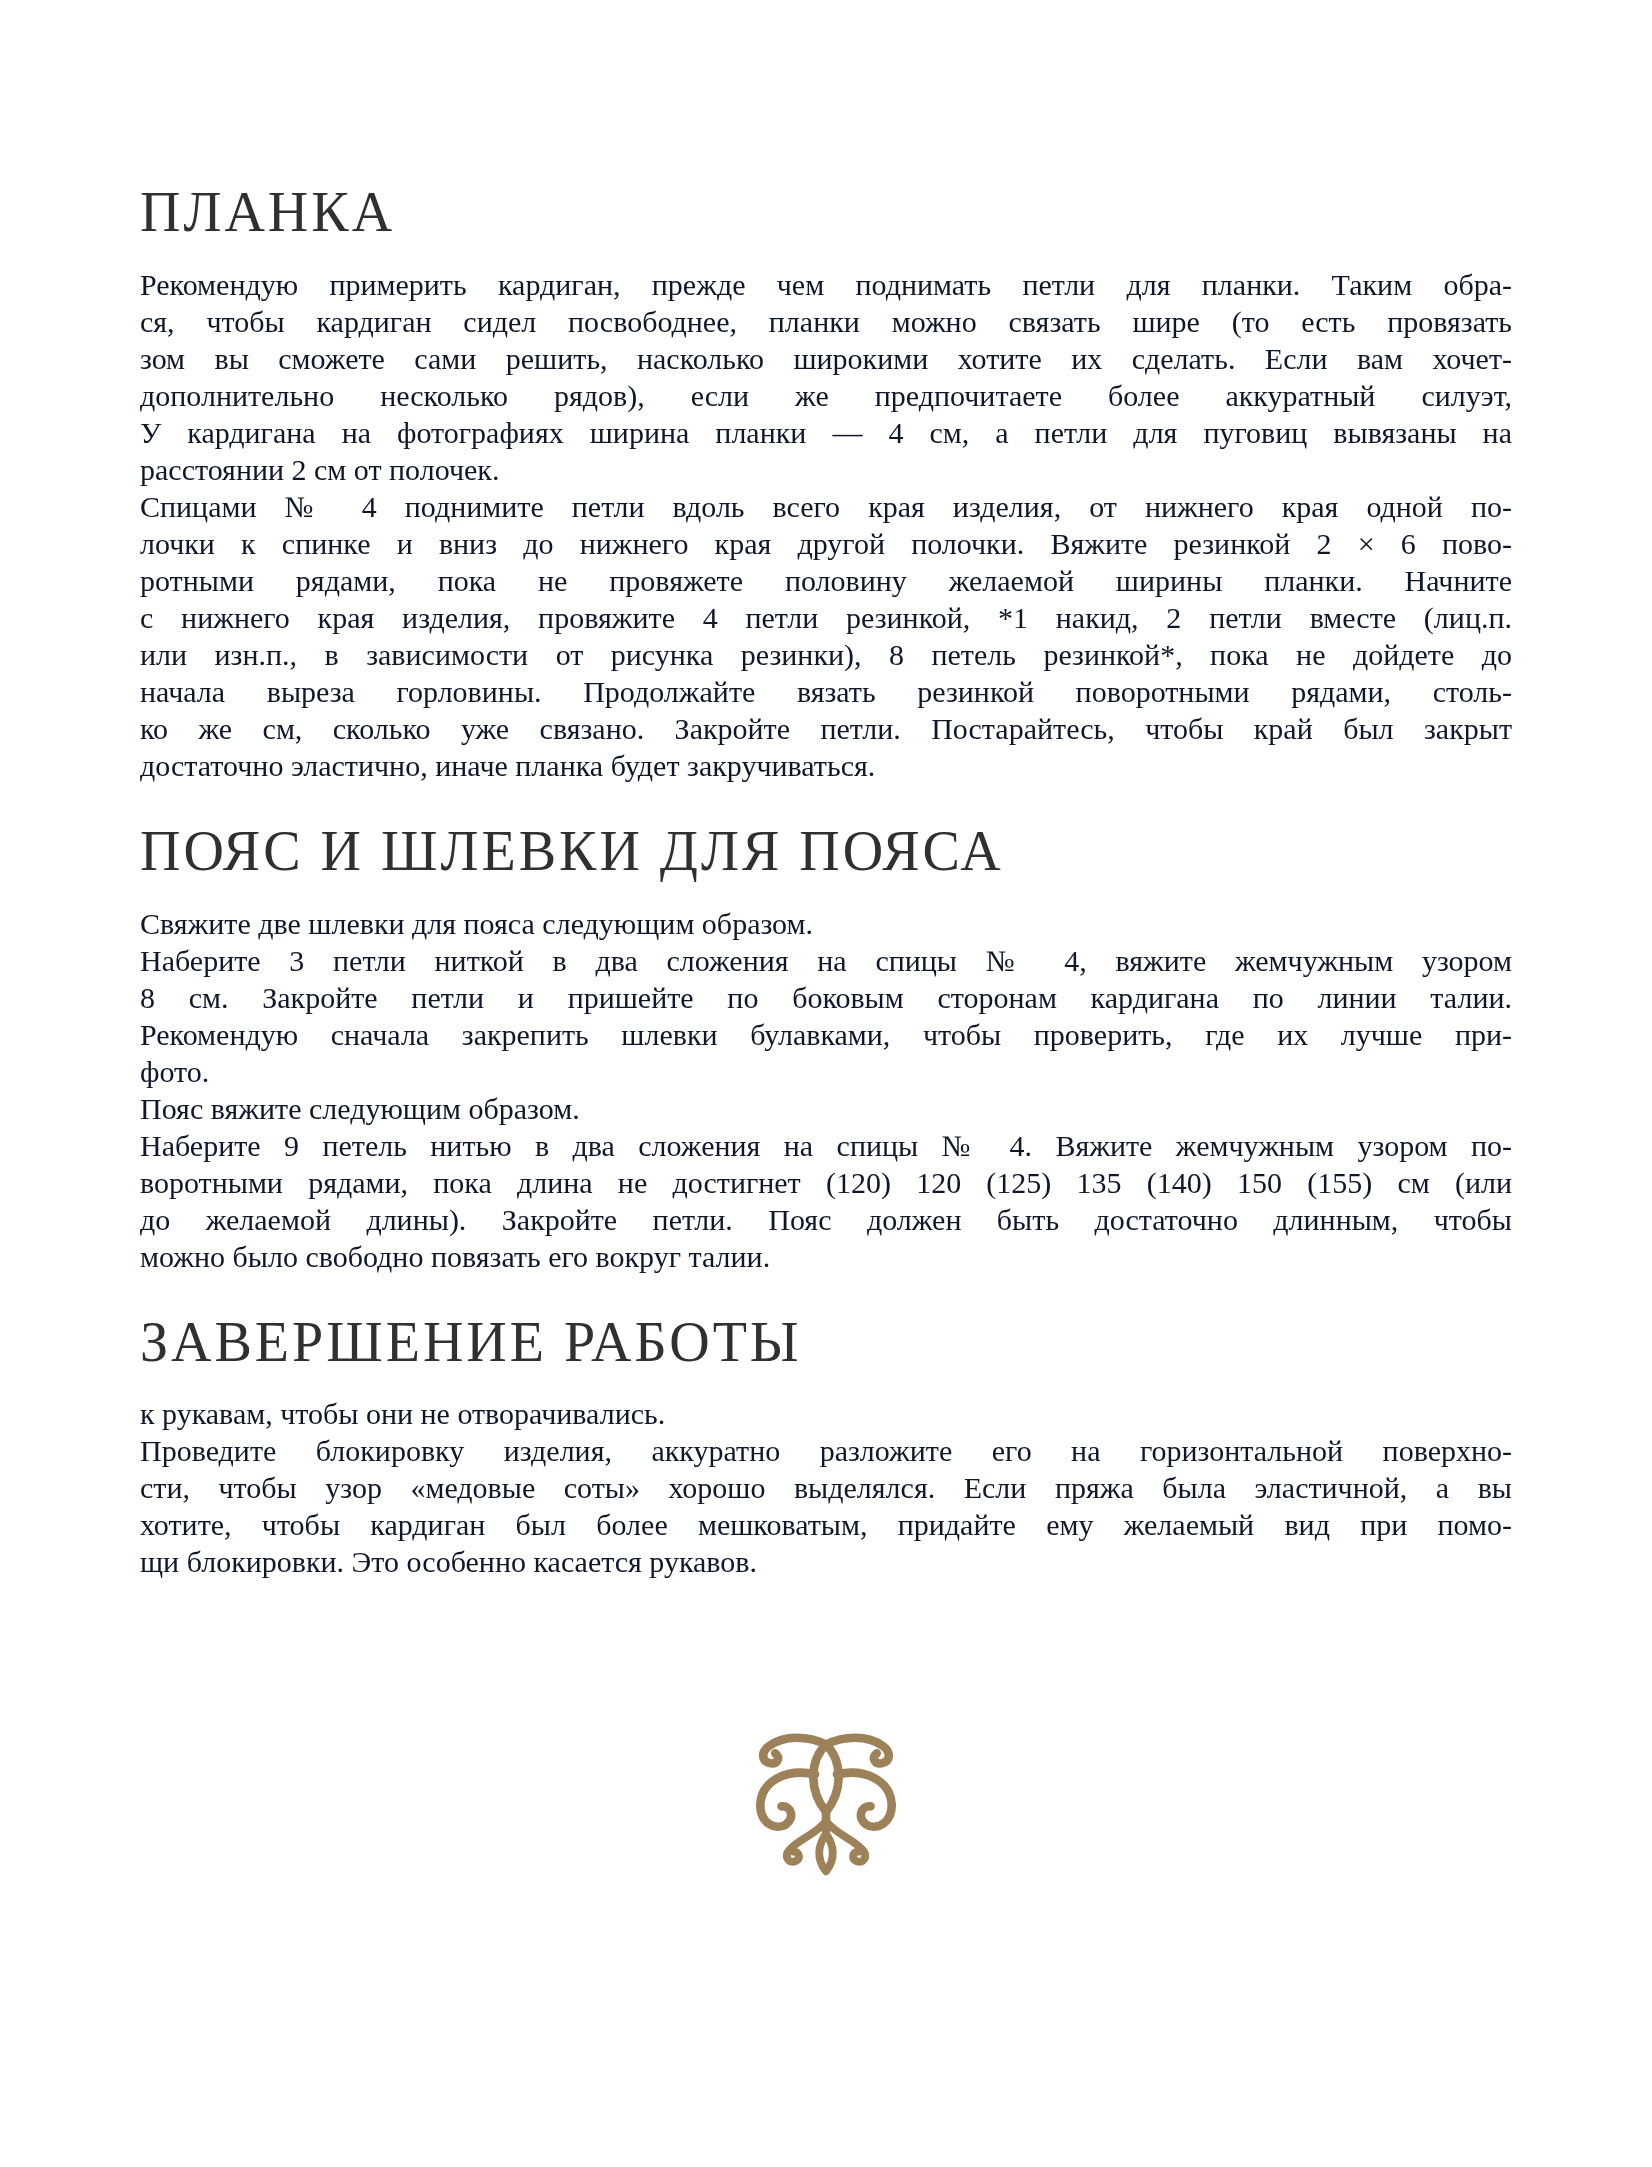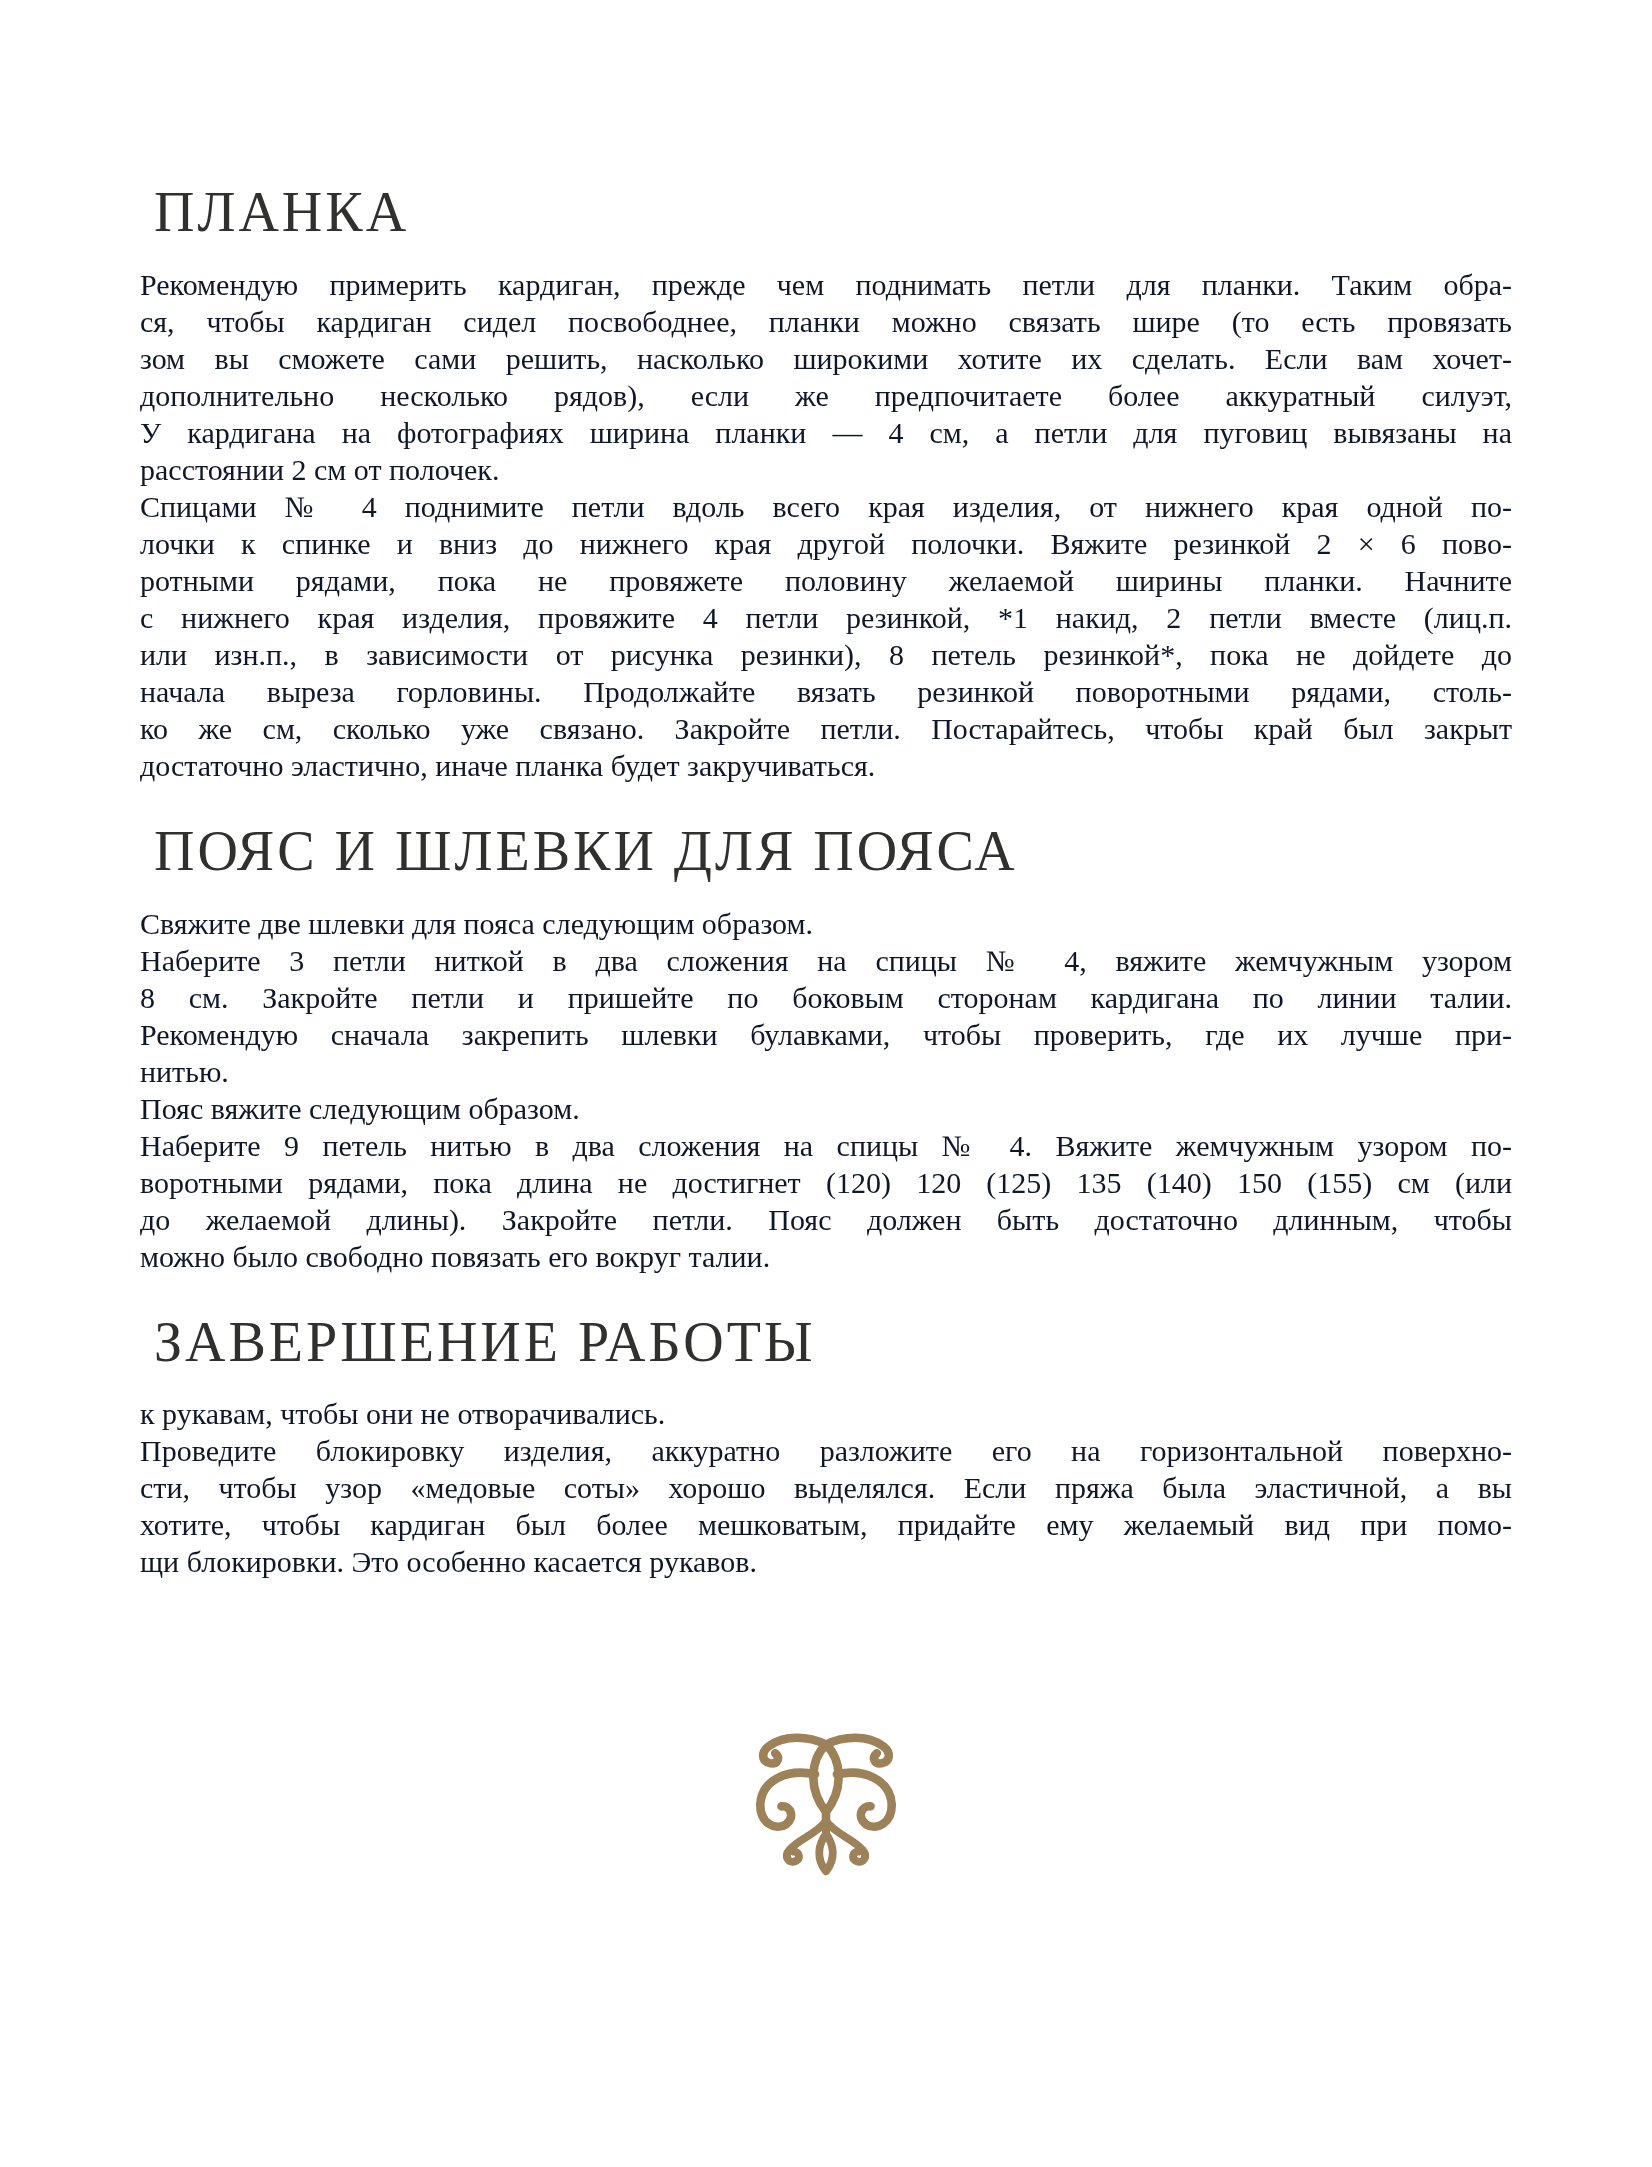--- a/index.html
+++ b/index.html
@@ -21,21 +21,21 @@
     top: 183px;
     width: 1372px;
   }
   .section-title {
     font-family: "Liberation Serif", "DejaVu Serif", serif;
     font-size: 56px;
     font-weight: 400;
     line-height: 1.05;
     letter-spacing: 3px;
     color: #30302e;
-    margin: 38px 0 24px 14px;
+    margin: 38px 0 24px 0;
   }
   .section-title:first-child {
     margin-top: 0;
   }
   .line {
     font-size: 30px;
     line-height: 37px;
     color: #0f172a;
     white-space: nowrap;
     text-align: justify;
@@ -75,21 +75,21 @@
       <div class="line">с нижнего края изделия, провяжите 4 петли резинкой, *1 накид, 2 петли вместе (лиц.п.</div>
       <div class="line">или изн.п., в зависимости от рисунка резинки), 8 петель резинкой*, пока не дойдете до</div>
       <div class="line">начала выреза горловины. Продолжайте вязать резинкой поворотными рядами, столь-</div>
       <div class="line">ко же см, сколько уже связано. Закройте петли. Постарайтесь, чтобы край был закрыт</div>
       <div class="line para-end">достаточно эластично, иначе планка будет закручиваться.</div>
       <div class="section-title">ПОЯС И ШЛЕВКИ ДЛЯ ПОЯСА</div>
       <div class="line para-end">Свяжите две шлевки для пояса следующим образом.</div>
       <div class="line">Наберите 3 петли ниткой в два сложения на спицы № 4, вяжите жемчужным узором</div>
       <div class="line">8 см. Закройте петли и пришейте по боковым сторонам кардигана по линии талии.</div>
       <div class="line">Рекомендую сначала закрепить шлевки булавками, чтобы проверить, где их лучше при-</div>
-      <div class="line para-end">нитью.</div>
+      <div class="line para-end">фото.</div>
       <div class="line para-end">Пояс вяжите следующим образом.</div>
       <div class="line">Наберите 9 петель нитью в два сложения на спицы № 4. Вяжите жемчужным узором по-</div>
       <div class="line">воротными рядами, пока длина не достигнет (120) 120 (125) 135 (140) 150 (155) см (или</div>
       <div class="line">до желаемой длины). Закройте петли. Пояс должен быть достаточно длинным, чтобы</div>
       <div class="line para-end">можно было свободно повязать его вокруг талии.</div>
       <div class="section-title">ЗАВЕРШЕНИЕ РАБОТЫ</div>
       <div class="line para-end">к рукавам, чтобы они не отворачивались.</div>
       <div class="line">Проведите блокировку изделия, аккуратно разложите его на горизонтальной поверхно-</div>
       <div class="line">сти, чтобы узор «медовые соты» хорошо выделялся. Если пряжа была эластичной, а вы</div>
       <div class="line">хотите, чтобы кардиган был более мешковатым, придайте ему желаемый вид при помо-</div>

